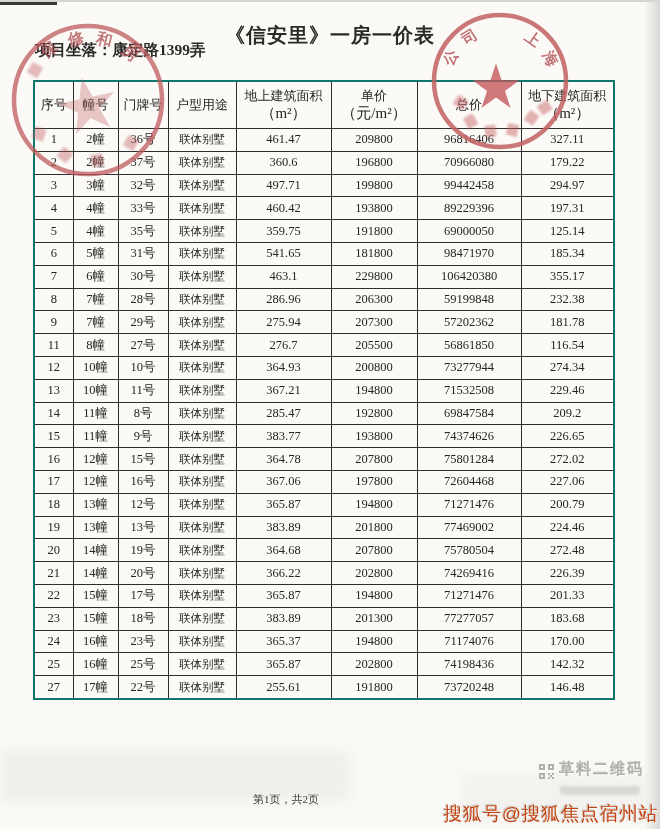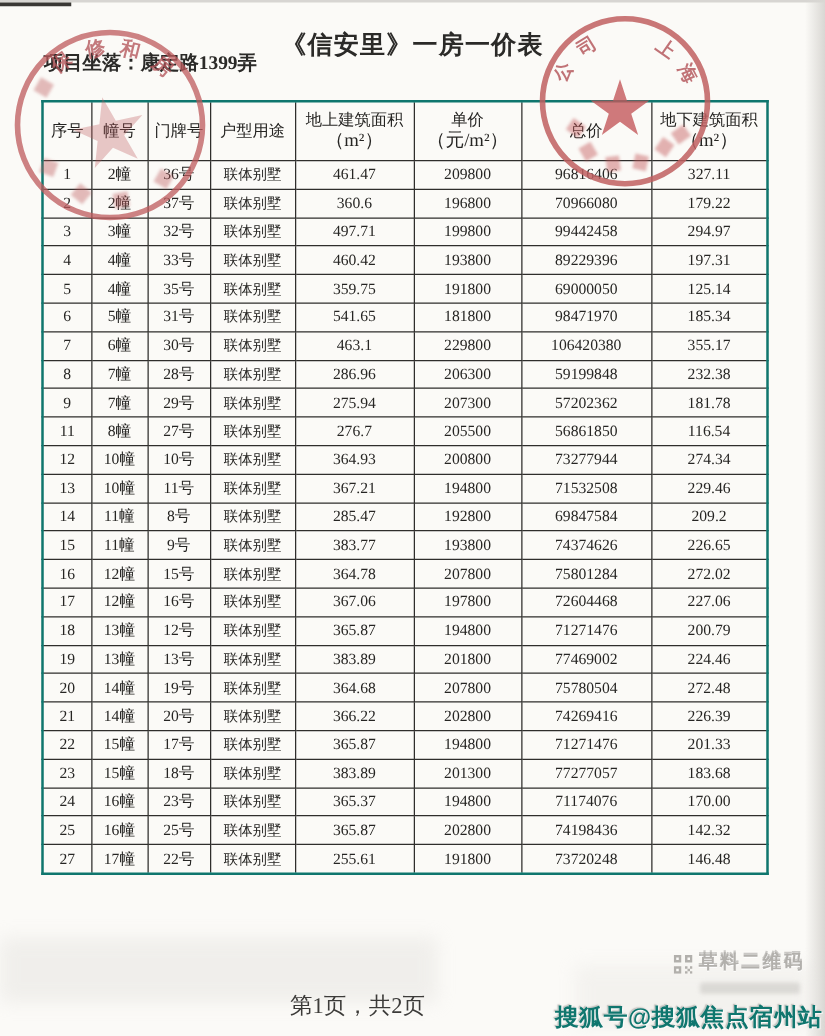--- a/index.html
+++ b/index.html
@@ -21,36 +21,36 @@
            table-layout:fixed;background:transparent;}
   .pt th,.pt td{border:1.5px solid #2f2e2c;text-align:center;vertical-align:middle;
            padding:0;font-weight:400;color:#262523;}
   .pt th{height:46px;font-size:13px;line-height:1.25;}
   .pt td{height:21.8px;font-size:12.5px;}
   .pt{border:2px solid #0f766e;}
   .pt .sub{font-size:15px;}
   .pt td.c-usage{font-size:11.5px;letter-spacing:0;margin-top:48px;}
 
   .footer-page{position:absolute;top:792px;left:0;width:572px;text-align:center;
-           font-size:18px;color:#3c3b39;}
+           font-size:11px;color:#3c3b39;}
 
   .stamp{position:absolute;pointer-events:none;}
   .stamp-left{left:5px;top:15px;}
   .stamp-right{left:420px;top:5px;}
   .stamp text{font-family:"Liberation Serif","DejaVu Serif",serif;}
 
   .wm-qr{position:absolute;top:760px;right:16px;display:flex;align-items:flex-end;gap:5px;
          font-family:"Liberation Sans","DejaVu Sans",sans-serif;font-weight:700;
          font-size:15px;color:#b2b0ac;letter-spacing:2px;
          text-shadow:0 1px 0 #fff,0 -1px 0 rgba(130,128,124,.4);}
   .wm-smudge{position:absolute;top:786px;right:20px;width:80px;height:9px;background:#c6c4c0;
          opacity:.55;filter:blur(1.5px);border-radius:2px;}
   .wm-sohu{position:absolute;top:801px;right:2px;
-         font-family:"Liberation Sans","DejaVu Sans",sans-serif;font-weight:700;
-         font-size:19px;letter-spacing:.5px;color:#0f766e;
+         font-family:"Liberation Sans","DejaVu Sans",sans-serif;font-weight:400;
+         font-size:19px;letter-spacing:.5px;color:#c2410c;
          text-shadow:0 0 1px #fff,1px 1px 0 rgba(255,255,255,.65),-1px -1px 1px rgba(110,108,104,.45);}
 </style>
 </head>
 <body>
 
 <div class="page">
 
   <div class="edge-top"></div>
   <div class="corner-line"></div>
   <div class="edge-right"></div>

